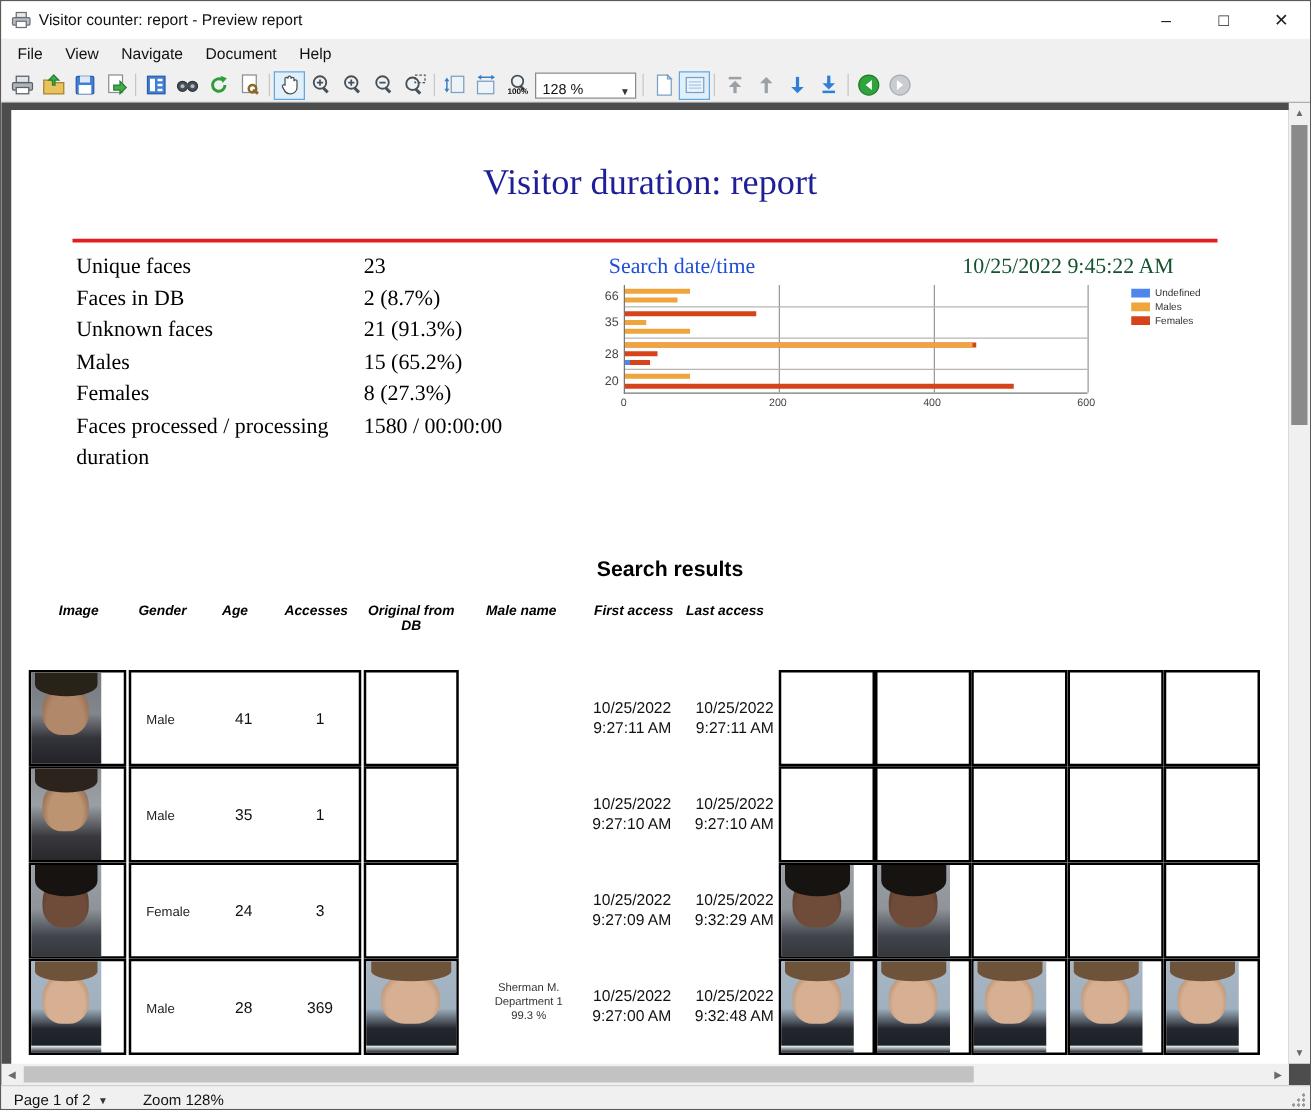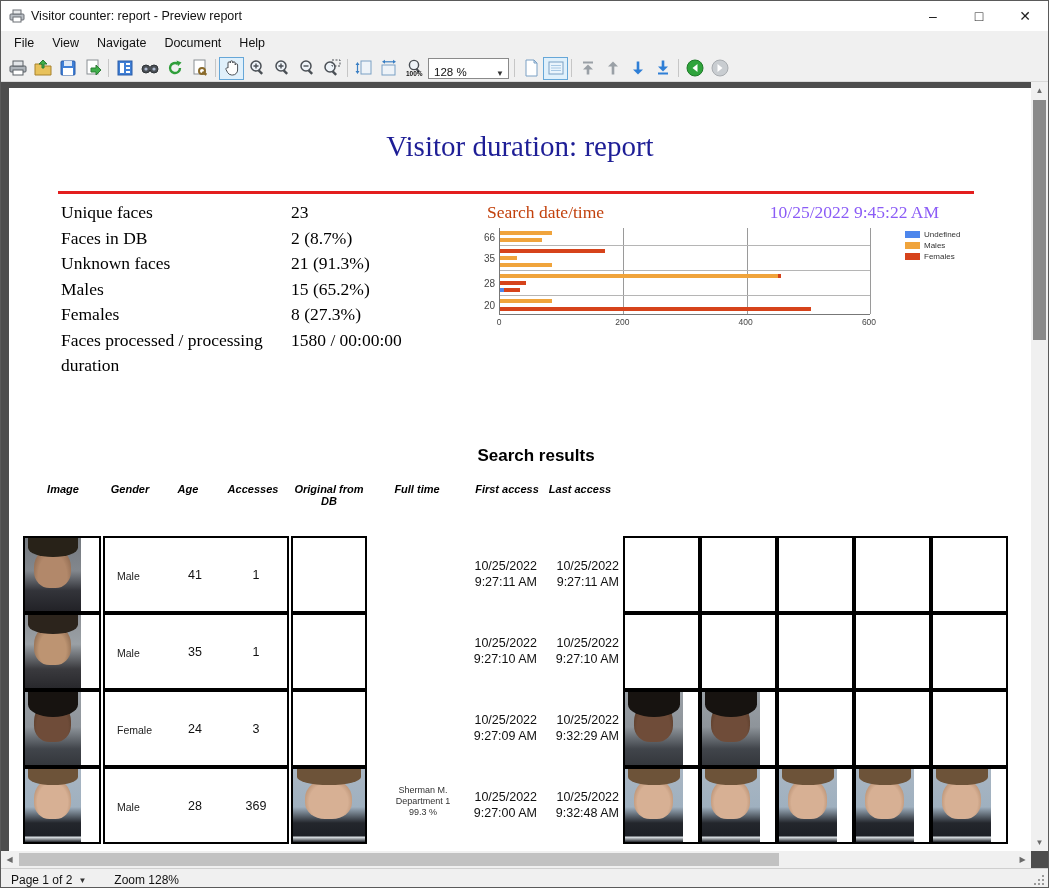--- a/index.html
+++ b/index.html
@@ -26,22 +26,22 @@
   .hscroll{position:absolute;left:0;right:17px;bottom:0;height:17px;background:#f0f0f0;}
   .scroll-arrow{position:absolute;color:#6a6a6a;font-size:8px;display:flex;align-items:center;justify-content:center;width:17px;height:17px;}
   .vthumb{position:absolute;left:2px;width:13px;top:18px;height:240px;background:#8a8a8a;}
   .hthumb{position:absolute;top:2px;height:13px;left:18px;width:760px;background:#c2c2c2;}
   
   .rtitle{position:absolute;left:0;width:100%;top:42px;text-align:center;font-family:"Liberation Serif",serif;font-size:29px;color:#1e1e96;}
   .redline{position:absolute;left:49px;width:916px;top:103px;height:3px;background:#e31e1e;}
   .stats{position:absolute;left:52px;top:112px;width:420px;font-family:"Liberation Serif",serif;font-size:17.5px;color:#000;}
   .stat-row{display:flex;line-height:25.5px;}
   .stat-label{width:230px;}
-  .search-line-label{position:absolute;left:478px;top:114px;font-family:"Liberation Serif",serif;font-size:17.5px;color:#c2410c;}
-  .search-line-value{position:absolute;right:92px;top:114px;font-family:"Liberation Serif",serif;font-size:17.5px;color:#8b5cf6;}
+  .search-line-label{position:absolute;left:478px;top:114px;font-family:"Liberation Serif",serif;font-size:17.5px;color:#1d4ed8;}
+  .search-line-value{position:absolute;right:92px;top:114px;font-family:"Liberation Serif",serif;font-size:17.5px;color:#14532d;}
   
   .chart{position:absolute;left:468px;top:140px;}
   .chart-body{display:flex;}
   .ycol{width:22px;display:flex;flex-direction:column;}
   .ylab{font-size:10px;color:#444;text-align:right;padding-right:4px;display:flex;align-items:center;justify-content:flex-end;}
   .plot{position:relative;width:370px;border-left:1px solid #777;border-bottom:1px solid #777;}
   .gridv{position:absolute;top:0;bottom:0;width:1px;background:#9a9a9a;}
   .bar-group{position:relative;display:flex;flex-direction:column;justify-content:space-evenly;box-sizing:border-box;}
   .bar-group.sep{border-bottom:1px solid #b5b5b5;}
   .bar{position:relative;height:4px;}
@@ -408,21 +408,21 @@
           </div>
         </div>
 
       <div class="results-title">Search results</div>
       <div class="thead">
           <span class="th" style="left: 24px; width: 60px;">Image</span>
           <span class="th" style="left: 91px; width: 60px;">Gender</span>
           <span class="th" style="left: 154px; width: 50px;">Age</span>
           <span class="th" style="left: 209px; width: 70px;">Accesses</span>
           <span class="th" style="left: 285px; width: 70px;">Original from DB</span>
-          <span class="th" style="left: 368px; width: 80px;">Full time</span>
+          <span class="th" style="left: 368px; width: 80px;">Male name</span>
           <span class="th" style="left: 458px; width: 80px;">First access</span>
           <span class="th" style="left: 531px; width: 80px;">Last access</span>
         </div>
       <div class="tbl">
           <div class="trow">
             <div class="cell c-photo">
               <div class="ph ph-a" style="left: 0px; top: 0px; width: 56px; height: 73px;"></div>
             </div>
             <div class="cell c-info">
               <span class="info-gender">Male</span>

